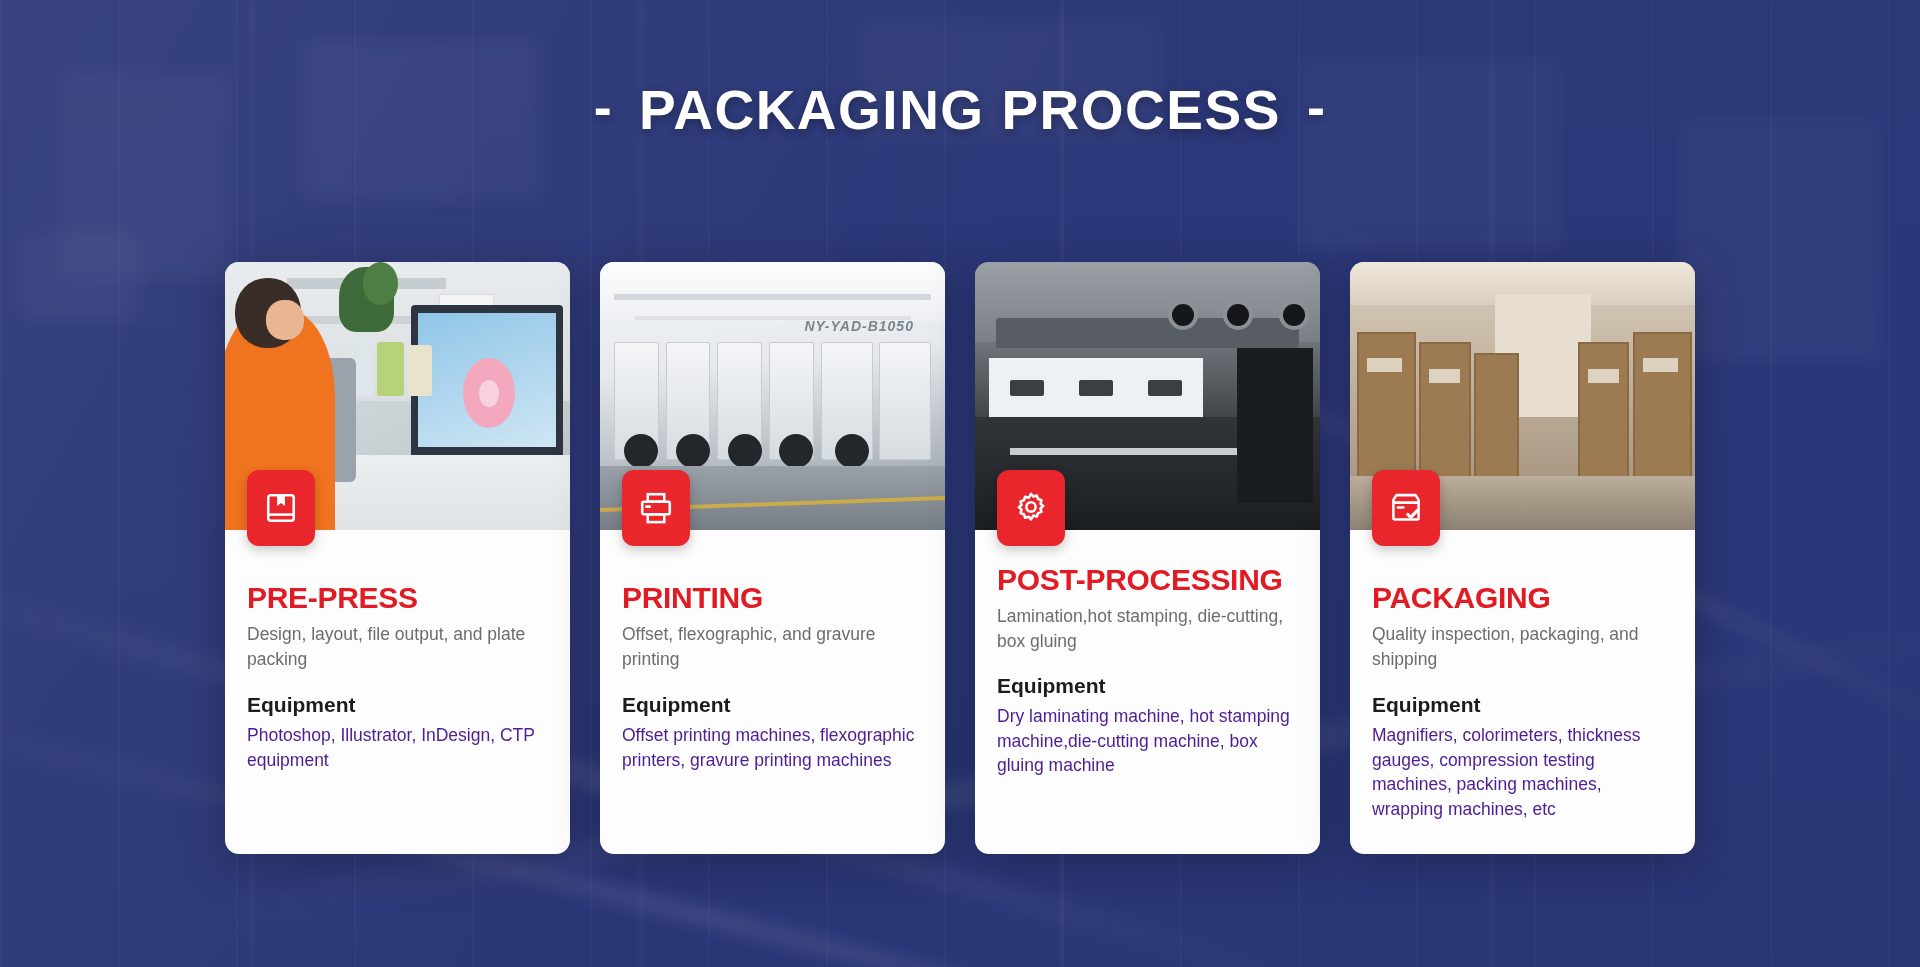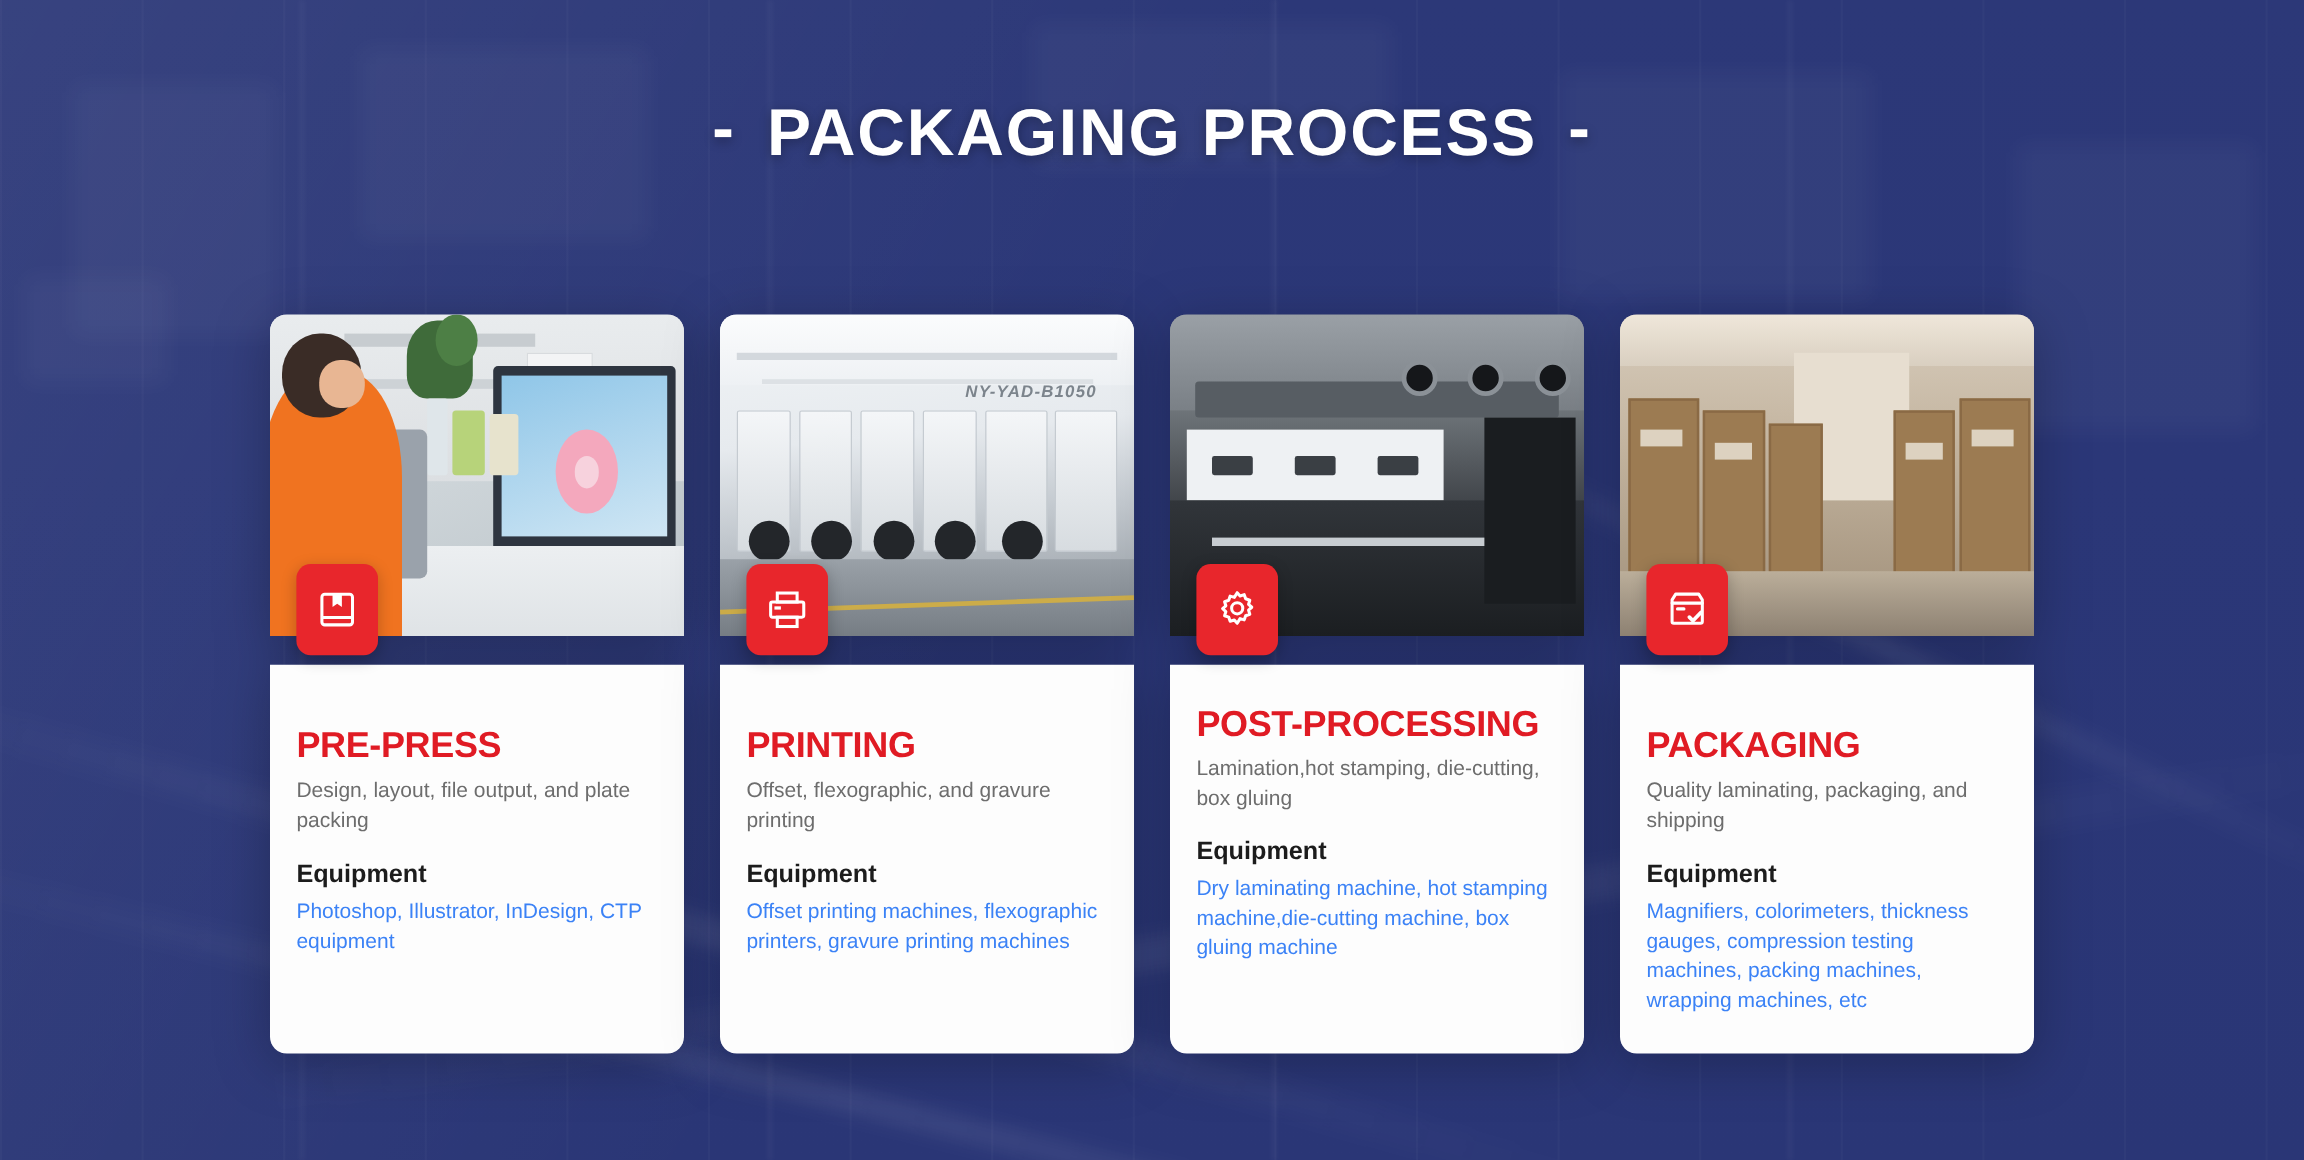--- a/index.html
+++ b/index.html
@@ -94,21 +94,20 @@
     justify-content: center;
     gap: 30px;
     z-index: 4;
   }
   .card {
     width: 345px;
     position: relative;
     display: flex;
     flex-direction: column;
     filter: drop-shadow(0 8px 22px rgba(0,0,0,0.25));
-    gap: 24px;
   }
   .card-photo {
     height: 268px;
     border-radius: 14px 14px 0 0;
     position: relative;
     overflow: hidden;
   }
   .card-body {
     background: #fdfdfd;
     border-radius: 0 0 14px 14px;
@@ -129,21 +128,21 @@
     line-height: 1.4;
     margin-bottom: 22px;
   }
   .equip-label {
     color: #1c1c1c;
     font-size: 21px;
     font-weight: 700;
     margin-bottom: 6px;
   }
   .equip-text {
-    color: #3b82f6;
+    color: #4c1d95;
     font-size: 17.5px;
     line-height: 1.4;
   }
 
   
   .card.compact .card-body { padding-top: 34px; }
   .card.compact .card-desc { margin-bottom: 21px; }
 
   
   .badge {
@@ -383,19 +382,19 @@
         <svg width="36" height="36" viewBox="0 0 24 24" fill="none" stroke="#ffffff" stroke-width="1.7" stroke-linejoin="round" stroke-linecap="round">
           <path d="M3.6 6.6 L5.6 3.4 H18.4 L20.4 6.6 V18.6 a1 1 0 0 1 -1 1 H4.6 a1 1 0 0 1 -1 -1 Z"></path>
           <line x1="3.6" y1="8.4" x2="20.4" y2="8.4"></line>
           <line x1="6.6" y1="11.6" x2="10.2" y2="11.6"></line>
           <path d="M13.2 16.2 L15.2 18.2 L19.6 13.6" stroke-width="2.1"></path>
         </svg>
       </span>
     </div>
     <div class="card-body">
       <div class="card-title">PACKAGING</div>
-      <div class="card-desc">Quality laminating, packaging, and shipping</div>
+      <div class="card-desc">Quality inspection, packaging, and shipping</div>
       <div class="equip-label">Equipment</div>
       <div class="equip-text"> Magnifiers, colorimeters, thickness gauges, compression testing machines, packing machines, wrapping machines, etc</div>
     </div>
   </div>
 
 </div>
 
 </body></html>

